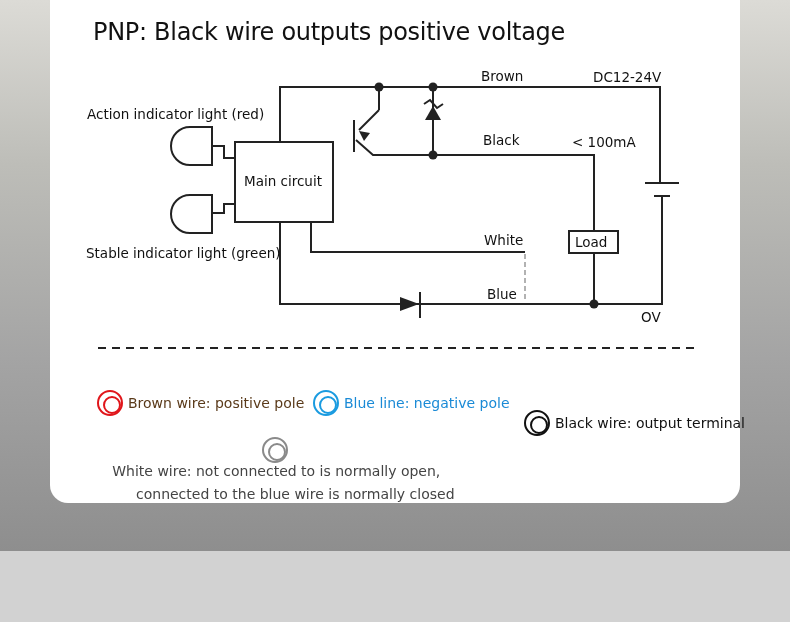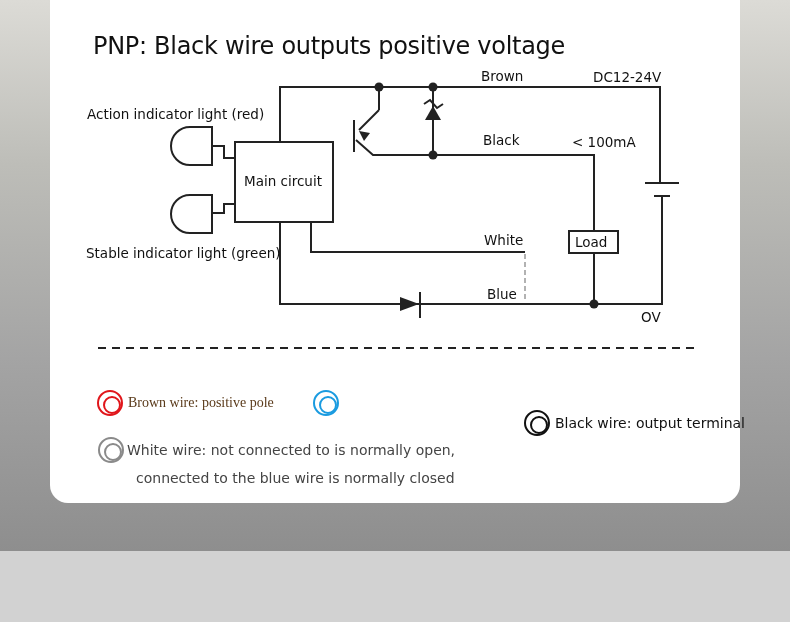--- a/index.html
+++ b/index.html
@@ -10,21 +10,21 @@
   }
   #bg {
     position: absolute; left: 0; top: 0; width: 790px; height: 551px;
     background: linear-gradient(to bottom, #dcdbd6 0%, #bdbdb8 30%, #a4a4a4 65%, #8e8e8e 100%);
   }
   #card {
     position: absolute; left: 50px; top: 0; width: 690px; height: 503px;
     background: #ffffff; border-radius: 0 0 18px 18px;
   }
   #title {
-    position: absolute; left: 93px; top: 32px; font-size: 24px; color: #111;
+    position: absolute; left: 93px; top: 18px; font-size: 24px; color: #111;
     letter-spacing: -0.3px; white-space: nowrap;
   }
   svg#diagram { position: absolute; left: 0; top: 0; }
   svg text { font-family: "DejaVu Sans", "Liberation Sans", sans-serif; fill: #111; }
   .legend {
     position: absolute; font-size: 14px; white-space: nowrap; display: flex; align-items: center;
   }
   .ring {
     width: 18px; height: 18px; border-radius: 50%; border: 2px solid; position: relative;
     box-sizing: border-box; margin-right: 5px;
@@ -98,31 +98,32 @@
   <text x="481" y="81" font-size="13.5">Brown</text>
   <text x="593" y="82" font-size="13.5">DC12-24V</text>
   <text x="483" y="145" font-size="13.5">Black</text>
   <text x="572" y="147" font-size="13.5">&lt; 100mA</text>
   <text x="484" y="245" font-size="13.5">White</text>
   <text x="487" y="299" font-size="13.5">Blue</text>
   <text x="575" y="247" font-size="13.5">Load</text>
   <text x="641" y="322" font-size="13.5">OV</text>
 </svg>
 
-<div class="legend" style="left:97px; top:390px;font-family:Liberation Serif, serif;">
+<div class="legend" style="left:97px; top:390px;">
   <span class="ring ring-lg" style="border-color:#e0161b"></span>
   <span style="color:#5a3a1a">Brown wire: positive pole</span>
 </div>
 <div class="legend" style="left:313px; top:390px;">
   <span class="ring ring-lg" style="border-color:#1a9be0"></span>
+  <span style="color:#1a8ad6">Blue line: negative pole</span>
 </div>
 <div class="legend" style="left:524px; top:390px;margin-top:20px;">
   <span class="ring ring-lg" style="border-color:#111"></span>
   <span style="color:#111">Black wire: output terminal</span>
 </div>
 
 <div id="white-note">
-  <div style="display:flex; align-items:center;">
+  <div style="display:flex; align-items:center;flex-direction:column;">
     <span class="ring ring-lg" style="border-color:#8a8a8a; margin-right:3px;"></span>
     <span>White wire: not connected to is normally open,</span>
   </div>
   <span class="line2">connected to the blue wire is normally closed</span>
 </div>
 
 </body></html>

